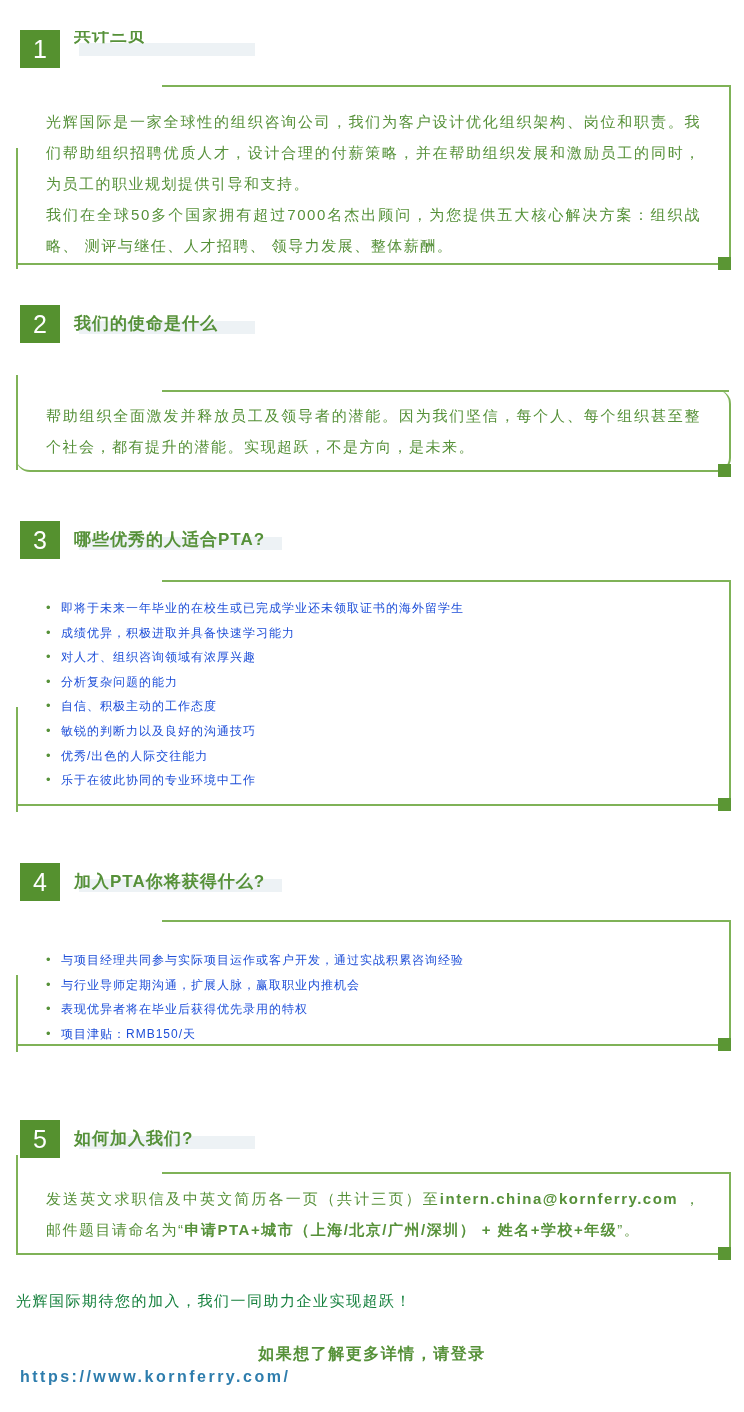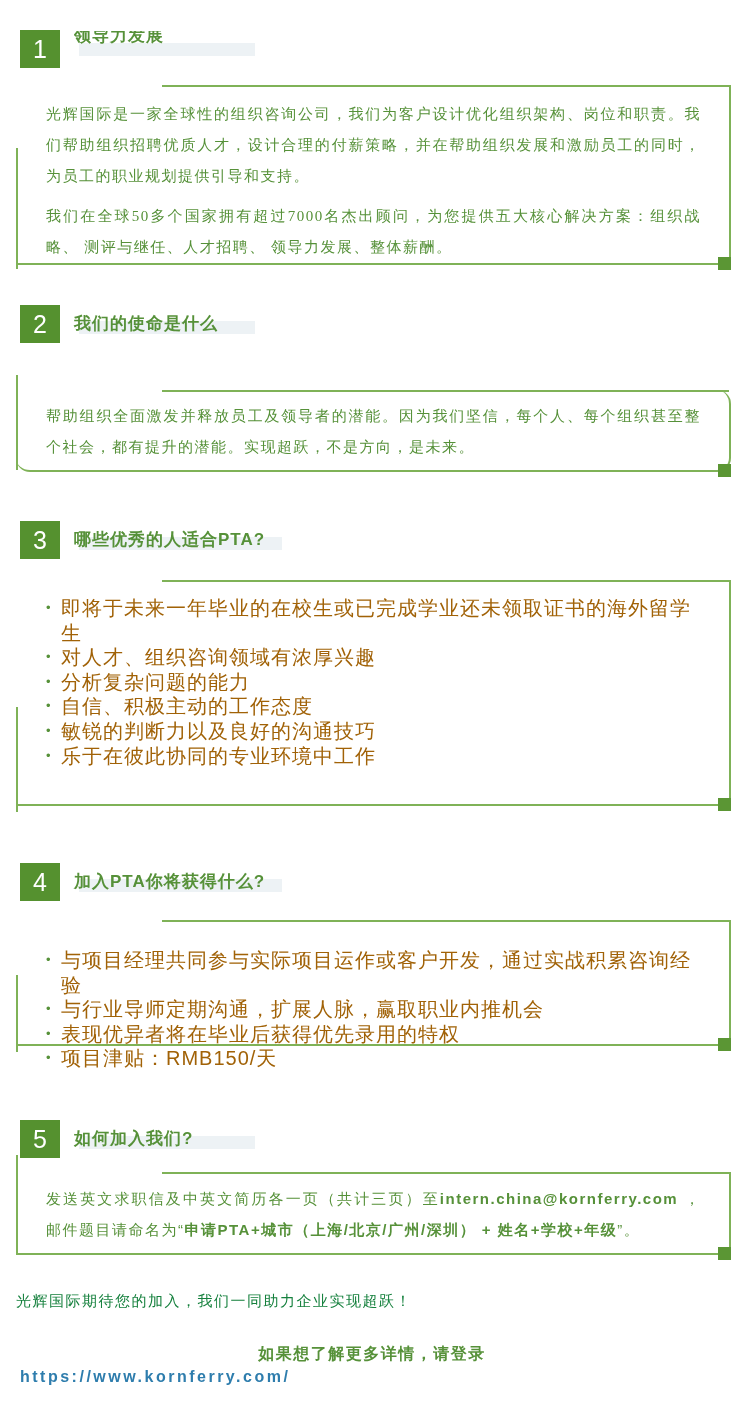--- a/index.html
+++ b/index.html
@@ -19,29 +19,29 @@
   .title.clipped .hl { top:12px; }
 
   
   .box { position:absolute; left:16px; width:715px; border-right:2px solid #7fb257; border-bottom:2px solid #7fb257; }
   .box::before { content:""; position:absolute; top:0; left:146px; right:0; height:2px; background:#7fb257; }
   .box .lseg { position:absolute; left:0; width:2px; background:#7fb257; }
   .box .corner { position:absolute; right:-2px; bottom:-7px; width:13px; height:13px; background:#5b9634; }
 
   .box-inner { padding:12px 28px 0 30px; }
   .box p { font-size:15px; line-height:31px; letter-spacing:1.5px; text-align:justify; color:#569139; }
-  .box p + p { margin-top:10px;font-family:Liberation Serif, serif; }
+  .box p + p { margin-top:0; }
   .b { font-weight:bold; }
 
   ul.blist { list-style:none; }
-  ul.blist li { position:relative; padding-left:15px; font-size:20px; line-height:24.6px; letter-spacing:1px; color:#a16207; }
+  ul.blist li { position:relative; padding-left:15px; font-size:12px; line-height:24.6px; letter-spacing:1px; color:#1d4ed8; }
   ul.blist li::before { content:"•"; position:absolute; left:0; top:0; font-size:13px; color:#569139; }
 
   
-  #box1 { top:85px;  height:180px; } #box1 .lseg { top:63px;  bottom:-6px; } #box1 .box-inner { padding-top:13px; }
+  #box1 { top:85px;  height:180px; } #box1 .lseg { top:63px;  bottom:-6px; } #box1 .box-inner { padding-top:21px; }
   #box2 { top:390px; height:82px;border-radius:14px;  } #box2 .lseg { top:-15px; bottom:0;   } #box2 .box-inner { padding-top:10px; }
   #box3 { top:580px; height:226px; } #box3 .lseg { top:127px; bottom:-8px;} #box3 .box-inner { padding-top:16px; }
   #box4 { top:920px; height:126px; } #box4 .lseg { top:55px;  bottom:-8px;} #box4 .box-inner { padding-top:28px; }
   #box5 { top:1172px;height:83px;  } #box5 .lseg { top:-17px; bottom:0;   } #box5 .box-inner { padding-top:11px; }
 
   
   #hdr1 .badge { top:30px; }  #hdr1 .title { top:31px; }
   #hdr2 .badge { top:305px; } #hdr2 .title { top:312px; }
   #hdr3 .badge { top:521px; } #hdr3 .title { top:528px; }
   #hdr4 .badge { top:863px; } #hdr4 .title { top:870px; }
@@ -58,21 +58,21 @@
 </head>
 <body>
 
 <div class="page">
 
   <div id="hdr1">
     <div class="badge">1</div>
     <div class="title clipped">
       <span class="hl"></span>
       <div class="clipbox">
-          <span class="txt">领导力发展</span>
+          <span class="txt">共计三页</span>
         </div>
     </div>
   </div>
   <div id="box1" class="box">
     <span class="lseg"></span>
     <span class="corner"></span>
     <div class="box-inner">
       <p>光辉国际是一家全球性的组织咨询公司，我们为客户设计优化组织架构、岗位和职责。我们帮助组织招聘优质人才，设计合理的付薪策略，并在帮助组织发展和激励员工的同时，为员工的职业规划提供引导和支持。</p>
       <p>我们在全球50多个国家拥有超过7000名杰出顾问，为您提供五大核心解决方案：组织战略、 测评与继任、人才招聘、 领导力发展、整体薪酬。</p>
     </div>
@@ -99,24 +99,26 @@
       <span class="hl"></span>
       <span class="txt">哪些优秀的人适合PTA?</span>
     </div>
   </div>
   <div id="box3" class="box">
     <span class="lseg"></span>
     <span class="corner"></span>
     <div class="box-inner">
       <ul class="blist">
         <li>即将于未来一年毕业的在校生或已完成学业还未领取证书的海外留学生</li>
+        <li>成绩优异，积极进取并具备快速学习能力</li>
         <li>对人才、组织咨询领域有浓厚兴趣</li>
         <li>分析复杂问题的能力</li>
         <li>自信、积极主动的工作态度</li>
         <li>敏锐的判断力以及良好的沟通技巧</li>
+        <li>优秀/出色的人际交往能力</li>
         <li>乐于在彼此协同的专业环境中工作</li>
       </ul>
     </div>
   </div>
 
   <div id="hdr4">
     <div class="badge">4</div>
     <div class="title">
       <span class="hl"></span>
       <span class="txt">加入PTA你将获得什么?</span>

